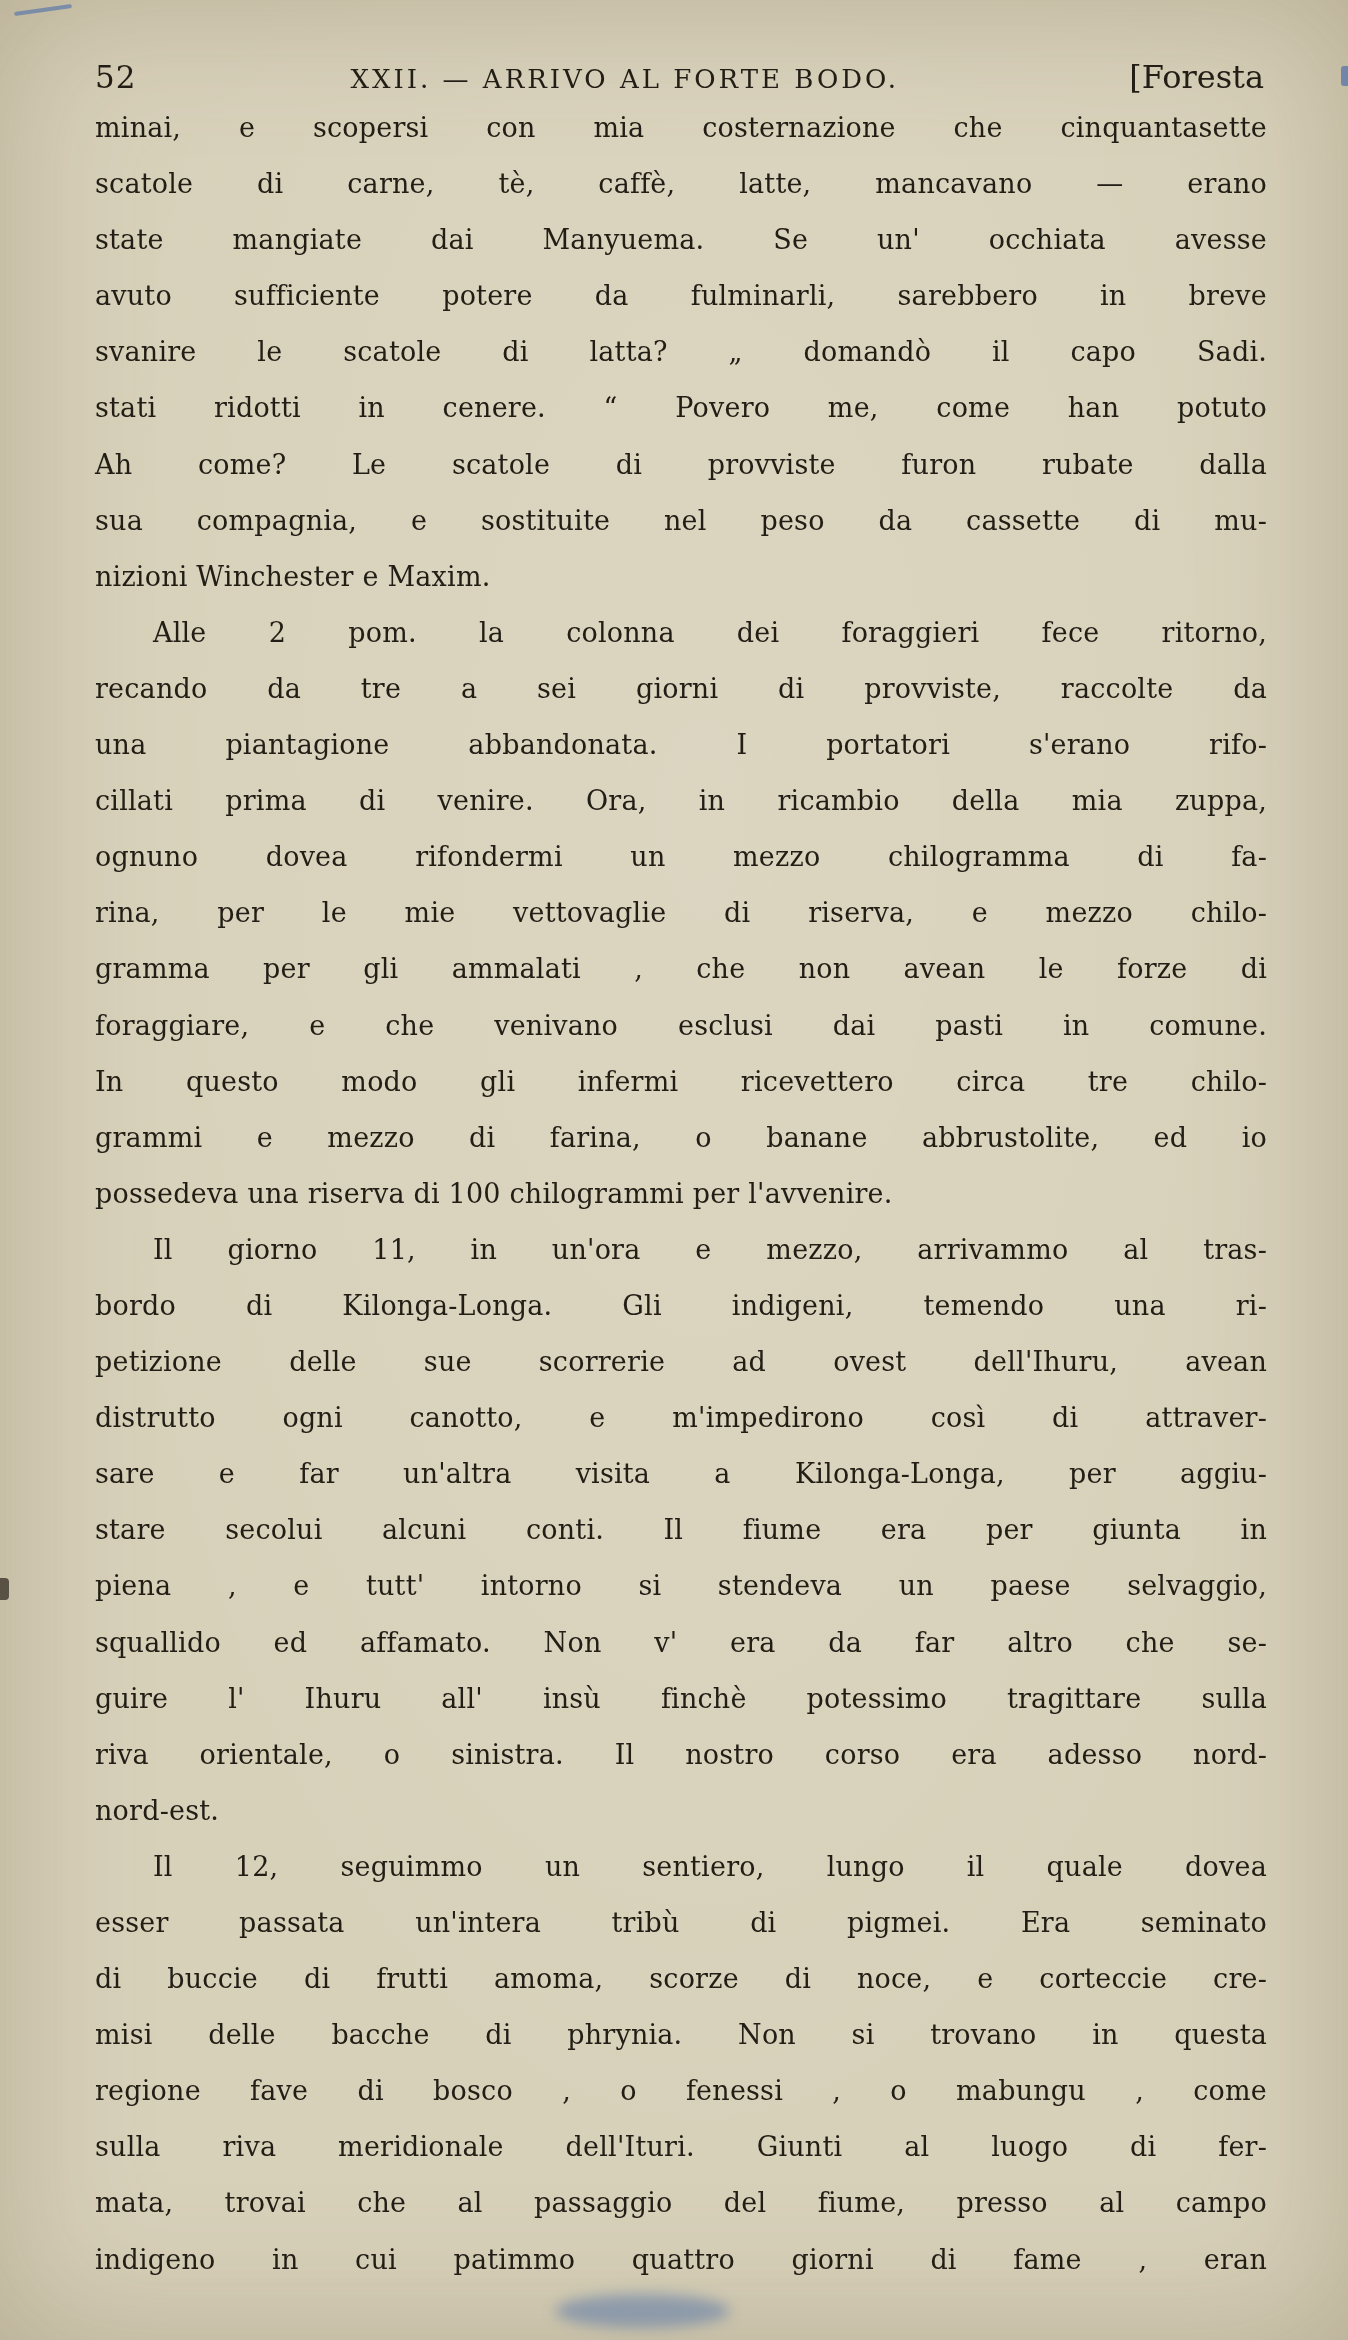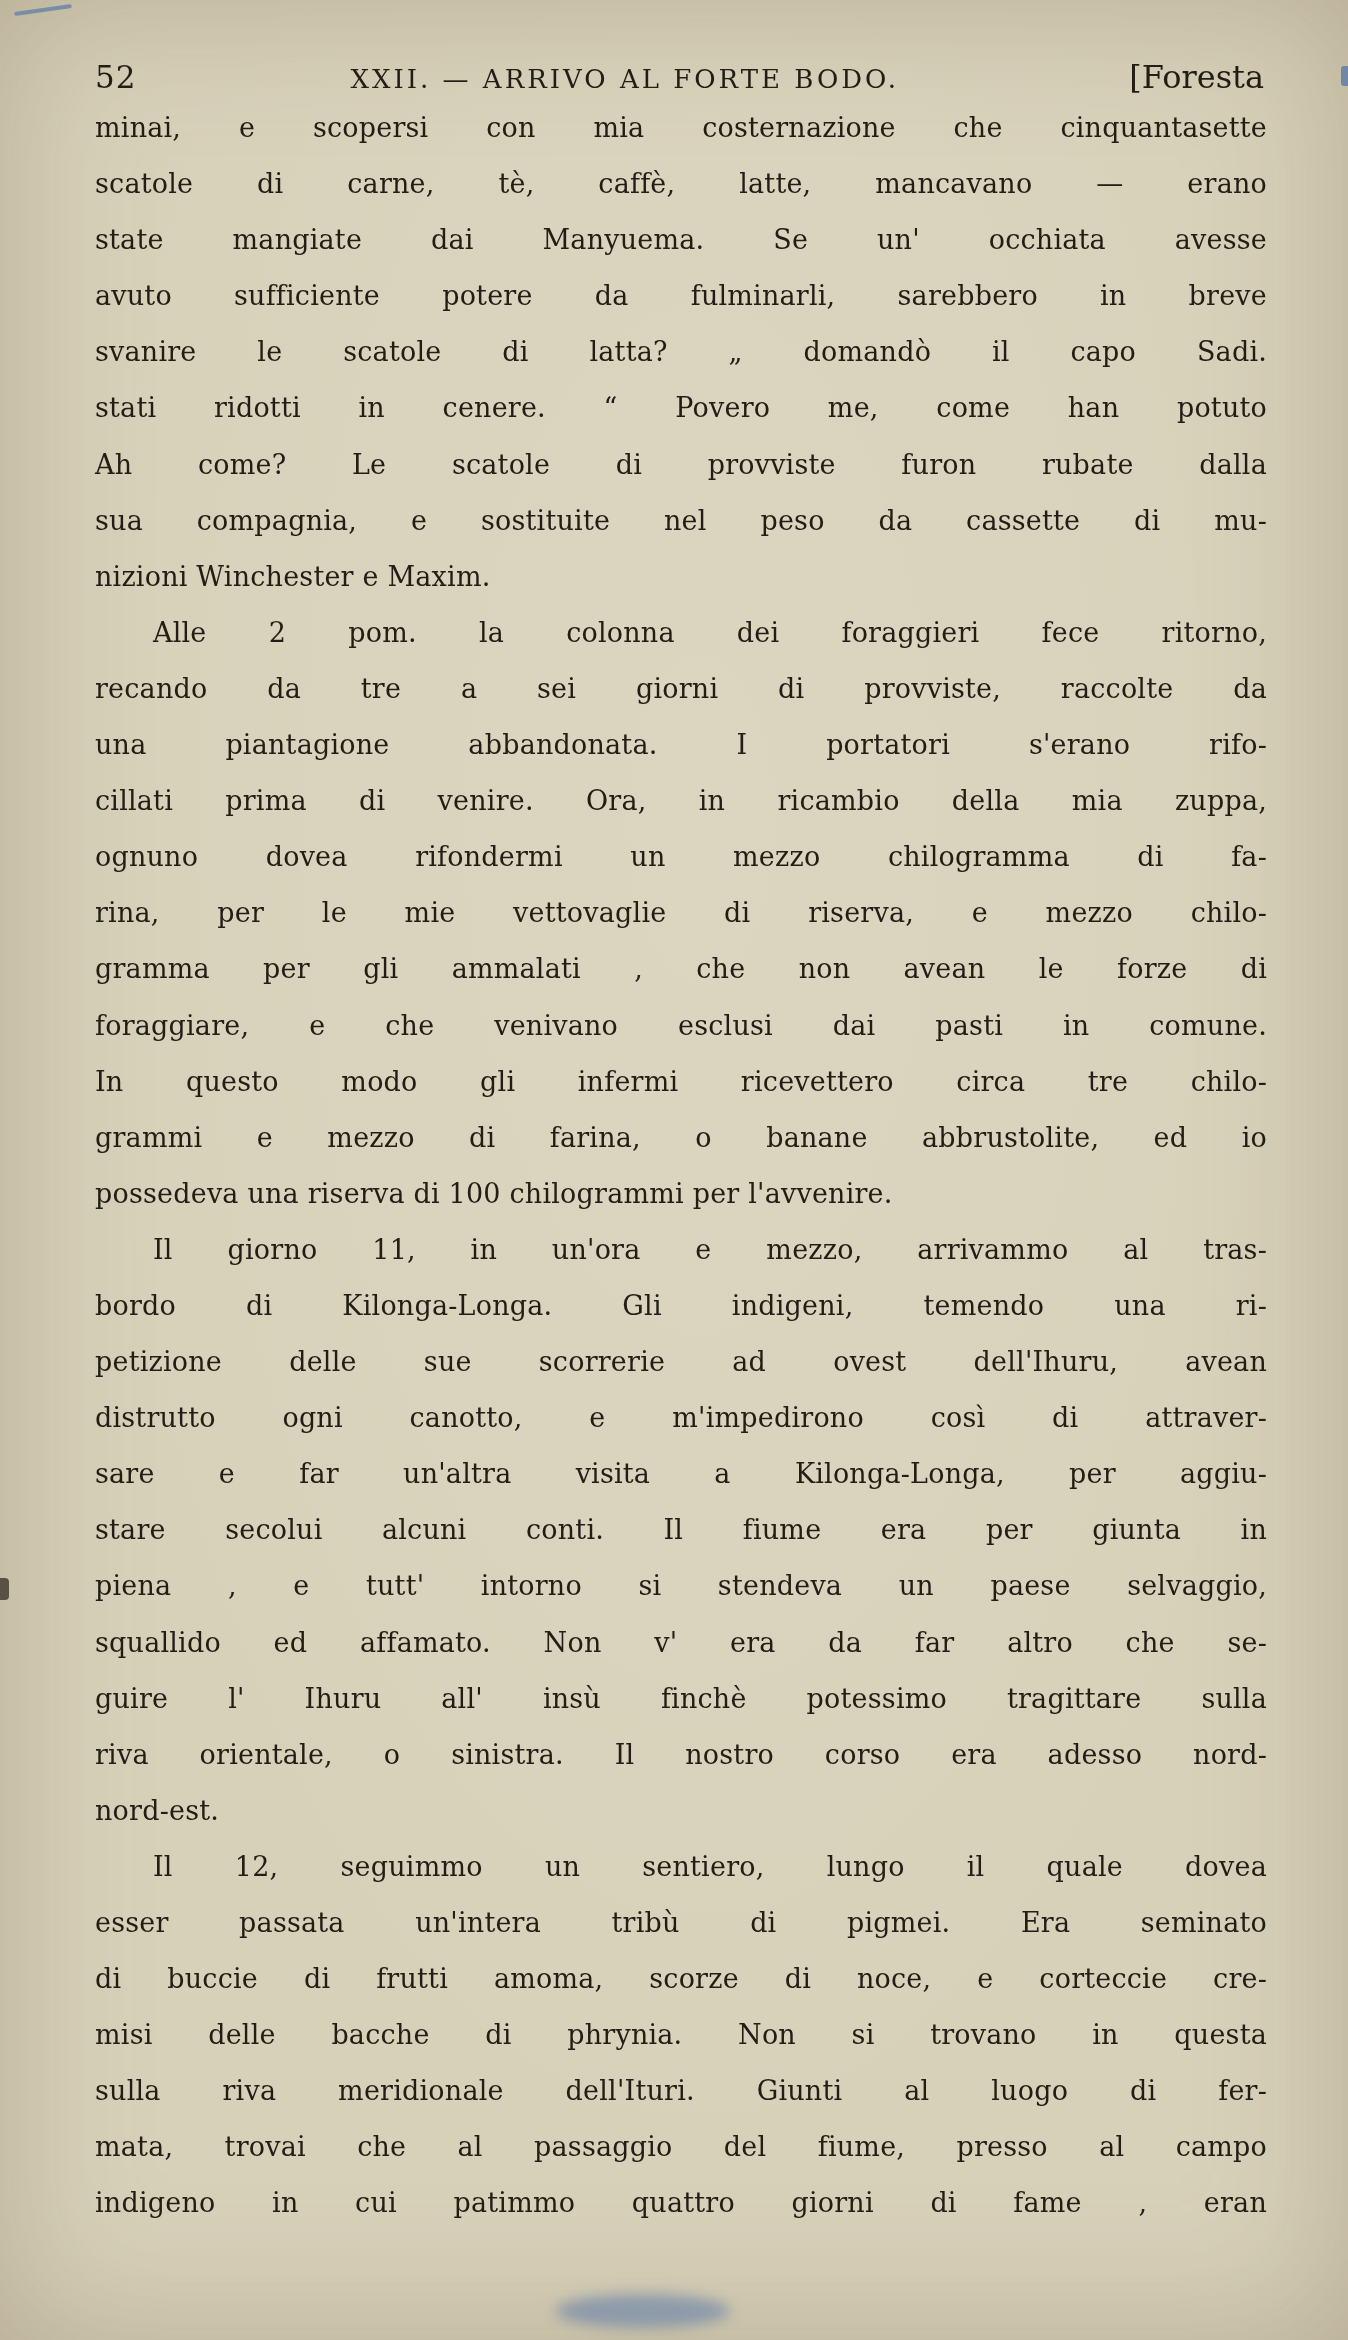--- a/index.html
+++ b/index.html
@@ -119,20 +119,21 @@
       <div class="line">stare secolui alcuni conti. Il fiume era per giunta in</div>
       <div class="line">piena , e tutt' intorno si stendeva un paese selvaggio,</div>
       <div class="line">squallido ed affamato. Non v' era da far altro che se-</div>
       <div class="line">guire l' Ihuru all' insù finchè potessimo tragittare sulla</div>
       <div class="line">riva orientale, o sinistra. Il nostro corso era adesso nord-</div>
       <div class="line last">nord-est.</div>
       <div class="line indent">Il 12, seguimmo un sentiero, lungo il quale dovea</div>
       <div class="line">esser passata un'intera tribù di pigmei. Era seminato</div>
       <div class="line">di buccie di frutti amoma, scorze di noce, e corteccie cre-</div>
       <div class="line">misi delle bacche di phrynia. Non si trovano in questa</div>
+      <div class="line">regione fave di bosco , o fenessi , o mabungu , come</div>
       <div class="line">sulla riva meridionale dell'Ituri. Giunti al luogo di fer-</div>
       <div class="line">mata, trovai che al passaggio del fiume, presso al campo</div>
       <div class="line">indigeno in cui patimmo quattro giorni di fame , eran</div>
     </div>
 
   <div class="artifact artifact-topleft"></div>
   <div class="artifact artifact-rightedge"></div>
   <div class="artifact artifact-leftedge"></div>
   <div class="artifact artifact-bottom"></div>
 

